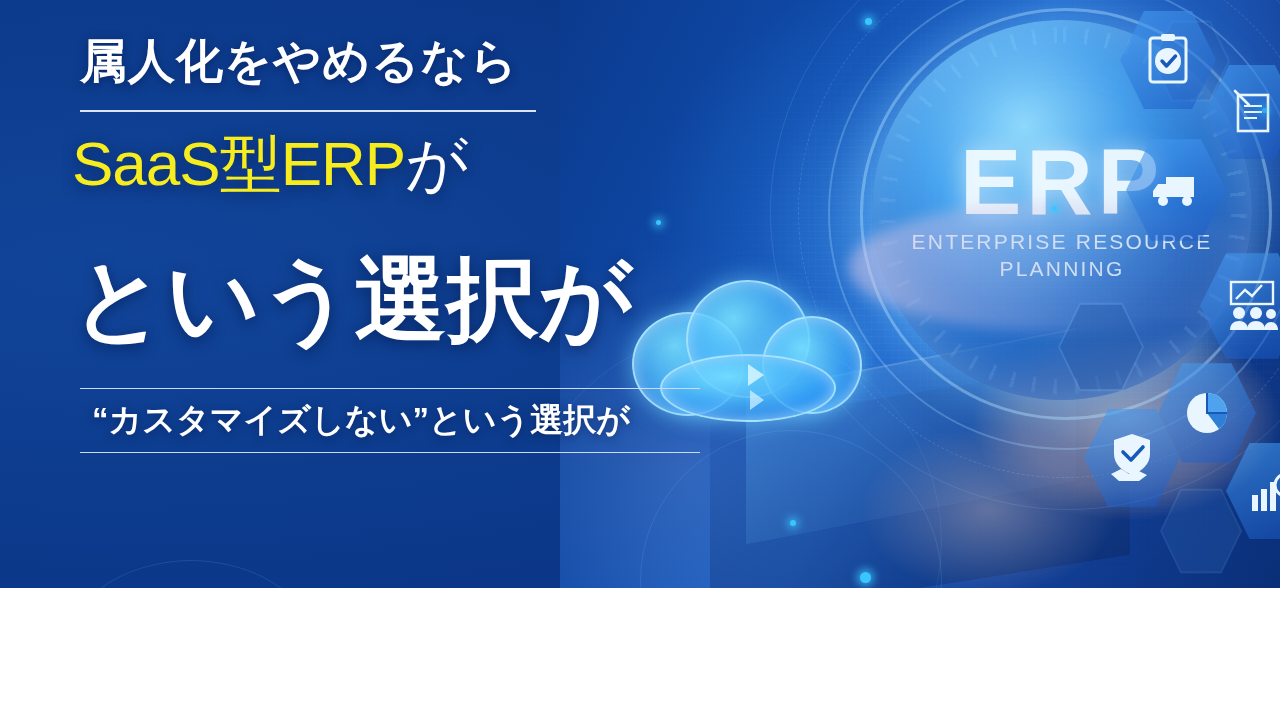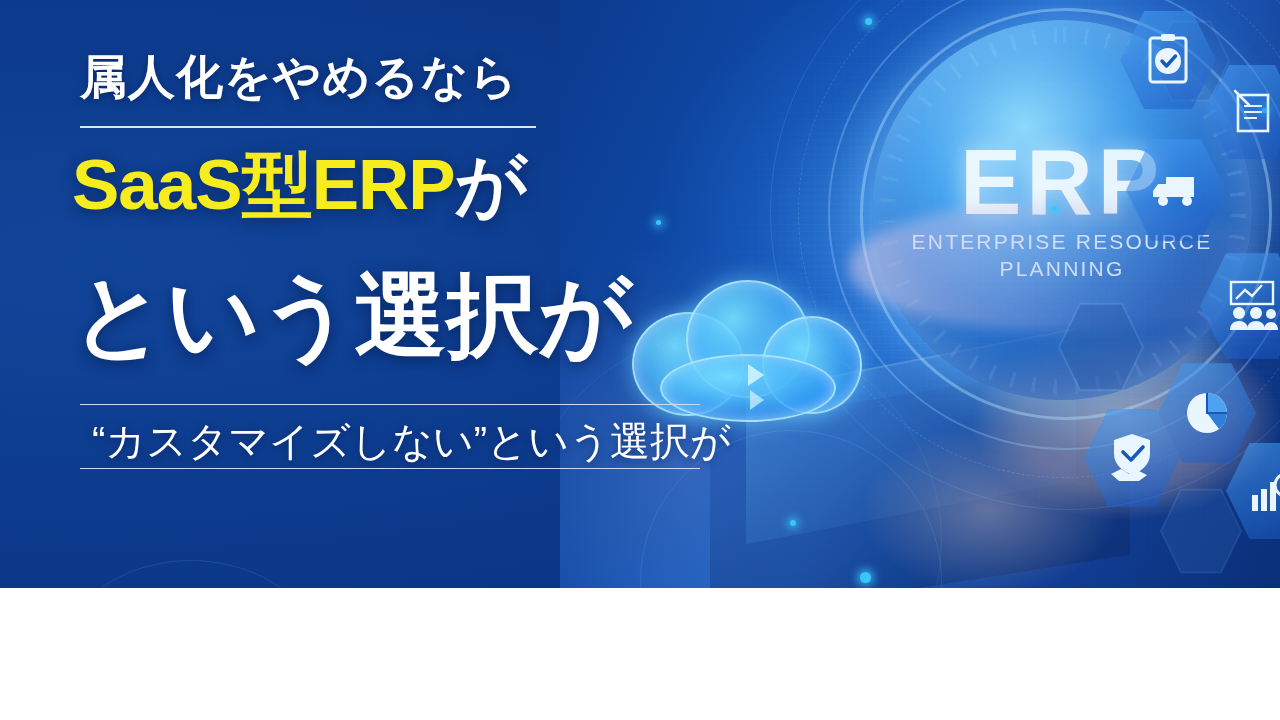--- a/index.html
+++ b/index.html
@@ -115,39 +115,39 @@
   .h-empty1{left:498px;top:300px;width:86px;height:94px;opacity:.55;}
   .h-empty2{left:600px;top:486px;width:82px;height:90px;opacity:.5;}
   .h-empty3{left:592px;top:18px;width:78px;height:86px;opacity:.35;}
 
   
   .dot{position:absolute;border-radius:50%;background:#39c6ff;
        box-shadow:0 0 9px 3px rgba(60,200,255,.75);}
   .arcline{position:absolute;border-radius:50%;border:1px solid rgba(120,200,255,.35);}
 
   
-  .copy{position:absolute;left:0;top:16px;width:880px;height:488px;}
+  .copy{position:absolute;left:0;top:0;width:880px;height:488px;}
   .line-kicker{position:absolute;left:80px;top:30px;font-size:47px;font-weight:bold;color:#ffffff;
      letter-spacing:1px;white-space:nowrap;text-shadow:0 2px 10px rgba(0,20,70,.55);}
   .rule{position:absolute;background:#dbe6f5;height:2px;}
   .rule-top{left:80px;top:110px;width:456px;}
   .rule-sub-top{left:80px;top:388px;width:620px;height:1px;background:#c9dcf2;}
   .rule-sub-bot{left:80px;top:452px;width:620px;height:1px;background:#c9dcf2;}
 
   .line-main{position:absolute;left:72px;top:133px;white-space:nowrap;
-     font-size:71px;font-weight:bold;line-height:1;letter-spacing:-1px;
+     font-size:62px;font-weight:normal;line-height:1;letter-spacing:-1px;
      text-shadow:0 3px 14px rgba(0,18,62,.55);}
   .hl{color:#f7ec1d;}
   .wt{color:#ffffff;}
   .line-main2{position:absolute;left:72px;top:253px;white-space:nowrap;
      font-size:92px;font-weight:bold;color:#ffffff;line-height:1;letter-spacing:0px;
      text-shadow:0 3px 14px rgba(0,18,62,.55);}
 
   .line-sub{position:absolute;left:92px;top:398px;white-space:nowrap;
-     font-size:40px;font-weight:normal;color:#ffffff;letter-spacing:0px;
+     font-size:33px;font-weight:bold;color:#ffffff;letter-spacing:0px;
      text-shadow:0 2px 9px rgba(0,18,62,.5);}
   .line-closing{position:absolute;left:78px;top:470px;white-space:nowrap;
      font-size:60px;font-weight:bold;color:#ffffff;letter-spacing:0px;
      text-shadow:0 3px 12px rgba(0,18,62,.55);}
 
   
   .footer{position:absolute;left:0;top:588px;width:1280px;height:132px;background:#ffffff;}
 </style>
 </head>
 <body>

